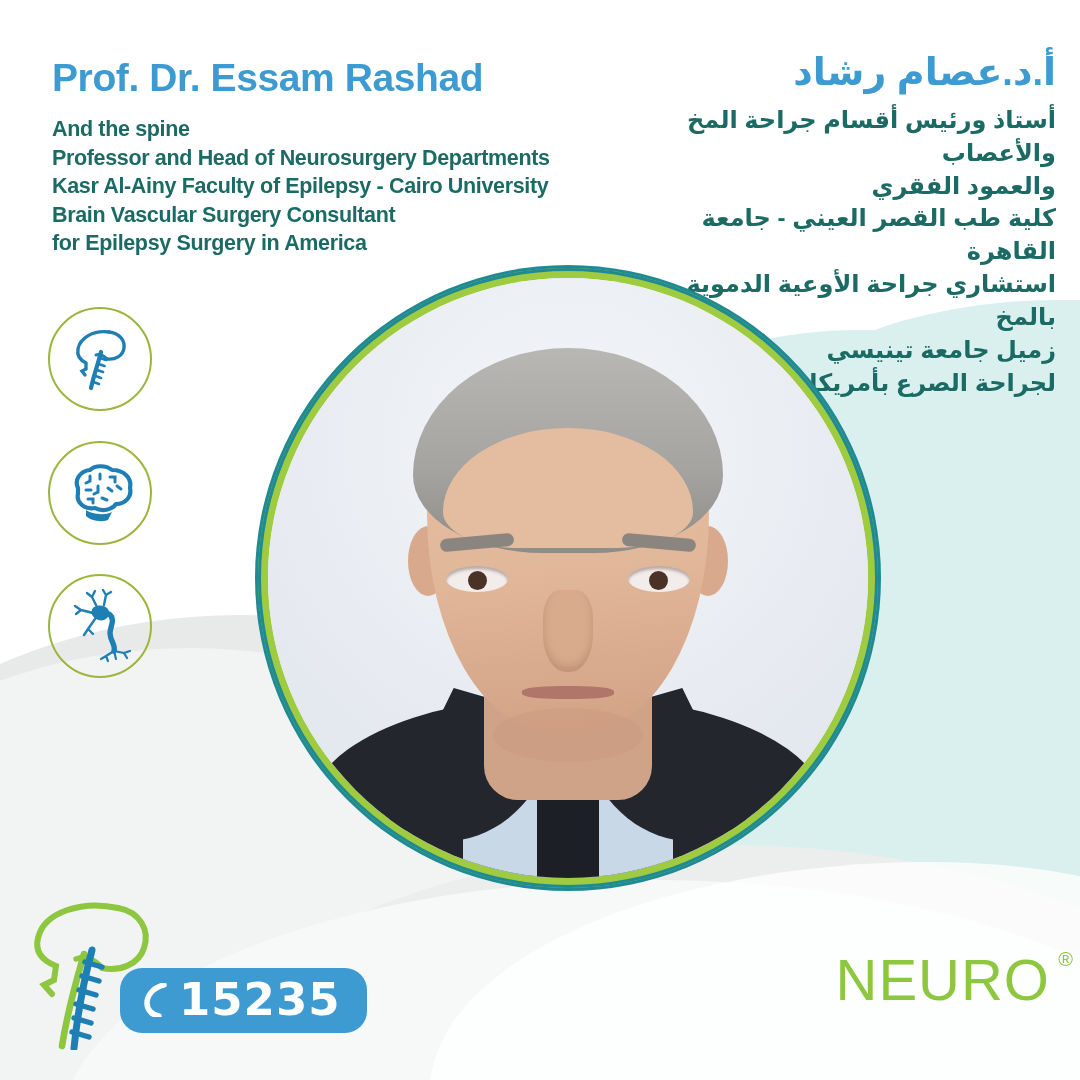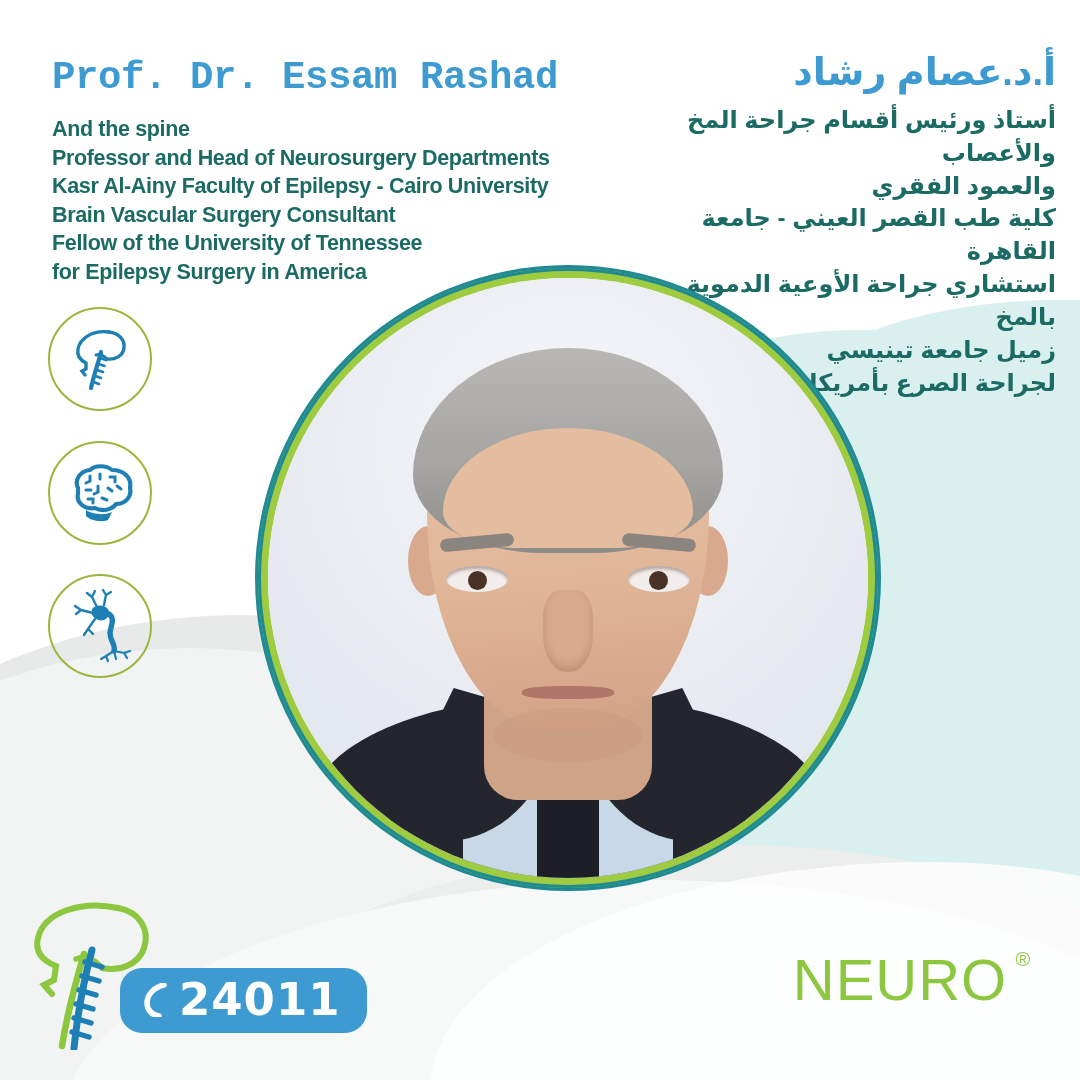--- a/index.html
+++ b/index.html
@@ -135,21 +135,21 @@
   }
   .ph-chin{
     position:absolute;left:50%;top:430px;transform:translateX(-50%);
     width:150px;height:54px;background:rgba(196,149,121,.28);border-radius:50%;
   }
 
   
   #en-block{position:absolute;left:52px;top:58px;width:600px;}
   #en-title{
     font-size:39px;font-weight:bold;color:#3d9bd1;letter-spacing:-.4px;
-    line-height:1.05;margin-bottom:16px;white-space:nowrap;font-family:Liberation Mono, monospace;
+    line-height:1.05;margin-bottom:16px;white-space:nowrap;
   }
   .en-line{
     font-size:21.5px;font-weight:bold;color:#1b6b64;
     line-height:1.33;letter-spacing:-.35px;white-space:nowrap;
   }
 
   #ar-block{position:absolute;right:24px;top:52px;width:430px;
     direction:rtl;text-align:right;}
   #ar-title{
     font-size:38px;font-weight:bold;color:#3d9bd1;
@@ -179,21 +179,21 @@
     background:#3d9bd1;border-radius:22px;
     padding:9px 26px 11px 22px;display:flex;align-items:center;gap:7px;
   }
   #phone-glyph{width:30px;height:34px;flex:0 0 auto;}
   #phone-number{
     color:#ffffff;font-size:45px;font-weight:bold;letter-spacing:1px;
     line-height:1;font-family:"DejaVu Sans",sans-serif;
   }
 
   
-  #logo{position:absolute;right:30px;top:952px;text-align:center;width:300px;}
+  #logo{position:absolute;right:30px;top:952px;text-align:right;width:300px;}
   #logo-neuro{
     font-size:58px;color:#8dc63f;letter-spacing:1px;line-height:.98;
     font-weight:300;position:relative;display:inline-block;
   }
   #logo-reg{
     font-size:20px;color:#8dc63f;position:absolute;top:-2px;right:-24px;
     font-weight:400;
   }
   #logo-espitalia{
     font-size:57px;color:#1178bd;font-weight:bold;letter-spacing:.5px;
@@ -214,21 +214,20 @@
     <div class="white-sweep"></div>
     <div class="white-sweep2"></div>
   </div>
 
   <div id="en-block">
     <div id="en-title">Prof. Dr. Essam Rashad</div>
     <div class="en-line">And the spine</div>
     <div class="en-line">Professor and Head of Neurosurgery Departments</div>
     <div class="en-line">Kasr Al-Ainy Faculty of Epilepsy - Cairo University</div>
     <div class="en-line">Brain Vascular Surgery Consultant</div>
-    <div class="en-line">Fellow of the University of Tennessee</div>
     <div class="en-line">for Epilepsy Surgery in America</div>
   </div>
 
   <div id="ar-block">
     <div id="ar-title">أ.د.عصام رشاد</div>
     <div class="ar-line">أستاذ ورئيس أقسام جراحة المخ والأعصاب</div>
     <div class="ar-line">والعمود الفقري</div>
     <div class="ar-line">كلية طب القصر العيني - جامعة القاهرة</div>
     <div class="ar-line">استشاري جراحة الأوعية الدموية بالمخ</div>
     <div class="ar-line">زميل جامعة تينيسي</div>
@@ -329,21 +328,21 @@
         <path d="M52 128 L69 133"></path>
           <path d="M50 142 L67 147"></path>
       </g>
     </svg>
   </div>
 
   <div id="phone-badge">
     <svg id="phone-glyph" viewBox="0 0 30 34">
       <path d="M22 2 C12 4 5 12 5 20 C5 27 10 32 17 33" fill="none" stroke="#ffffff" stroke-width="5.5" stroke-linecap="round"></path>
     </svg>
-    <span id="phone-number">24011</span>
+    <span id="phone-number">15235</span>
   </div>
 
   <div id="logo">
     <div id="logo-neuro">
       <span>NEURO</span>
       <span id="logo-reg">®</span>
     </div>
   </div>
 
 </div>

